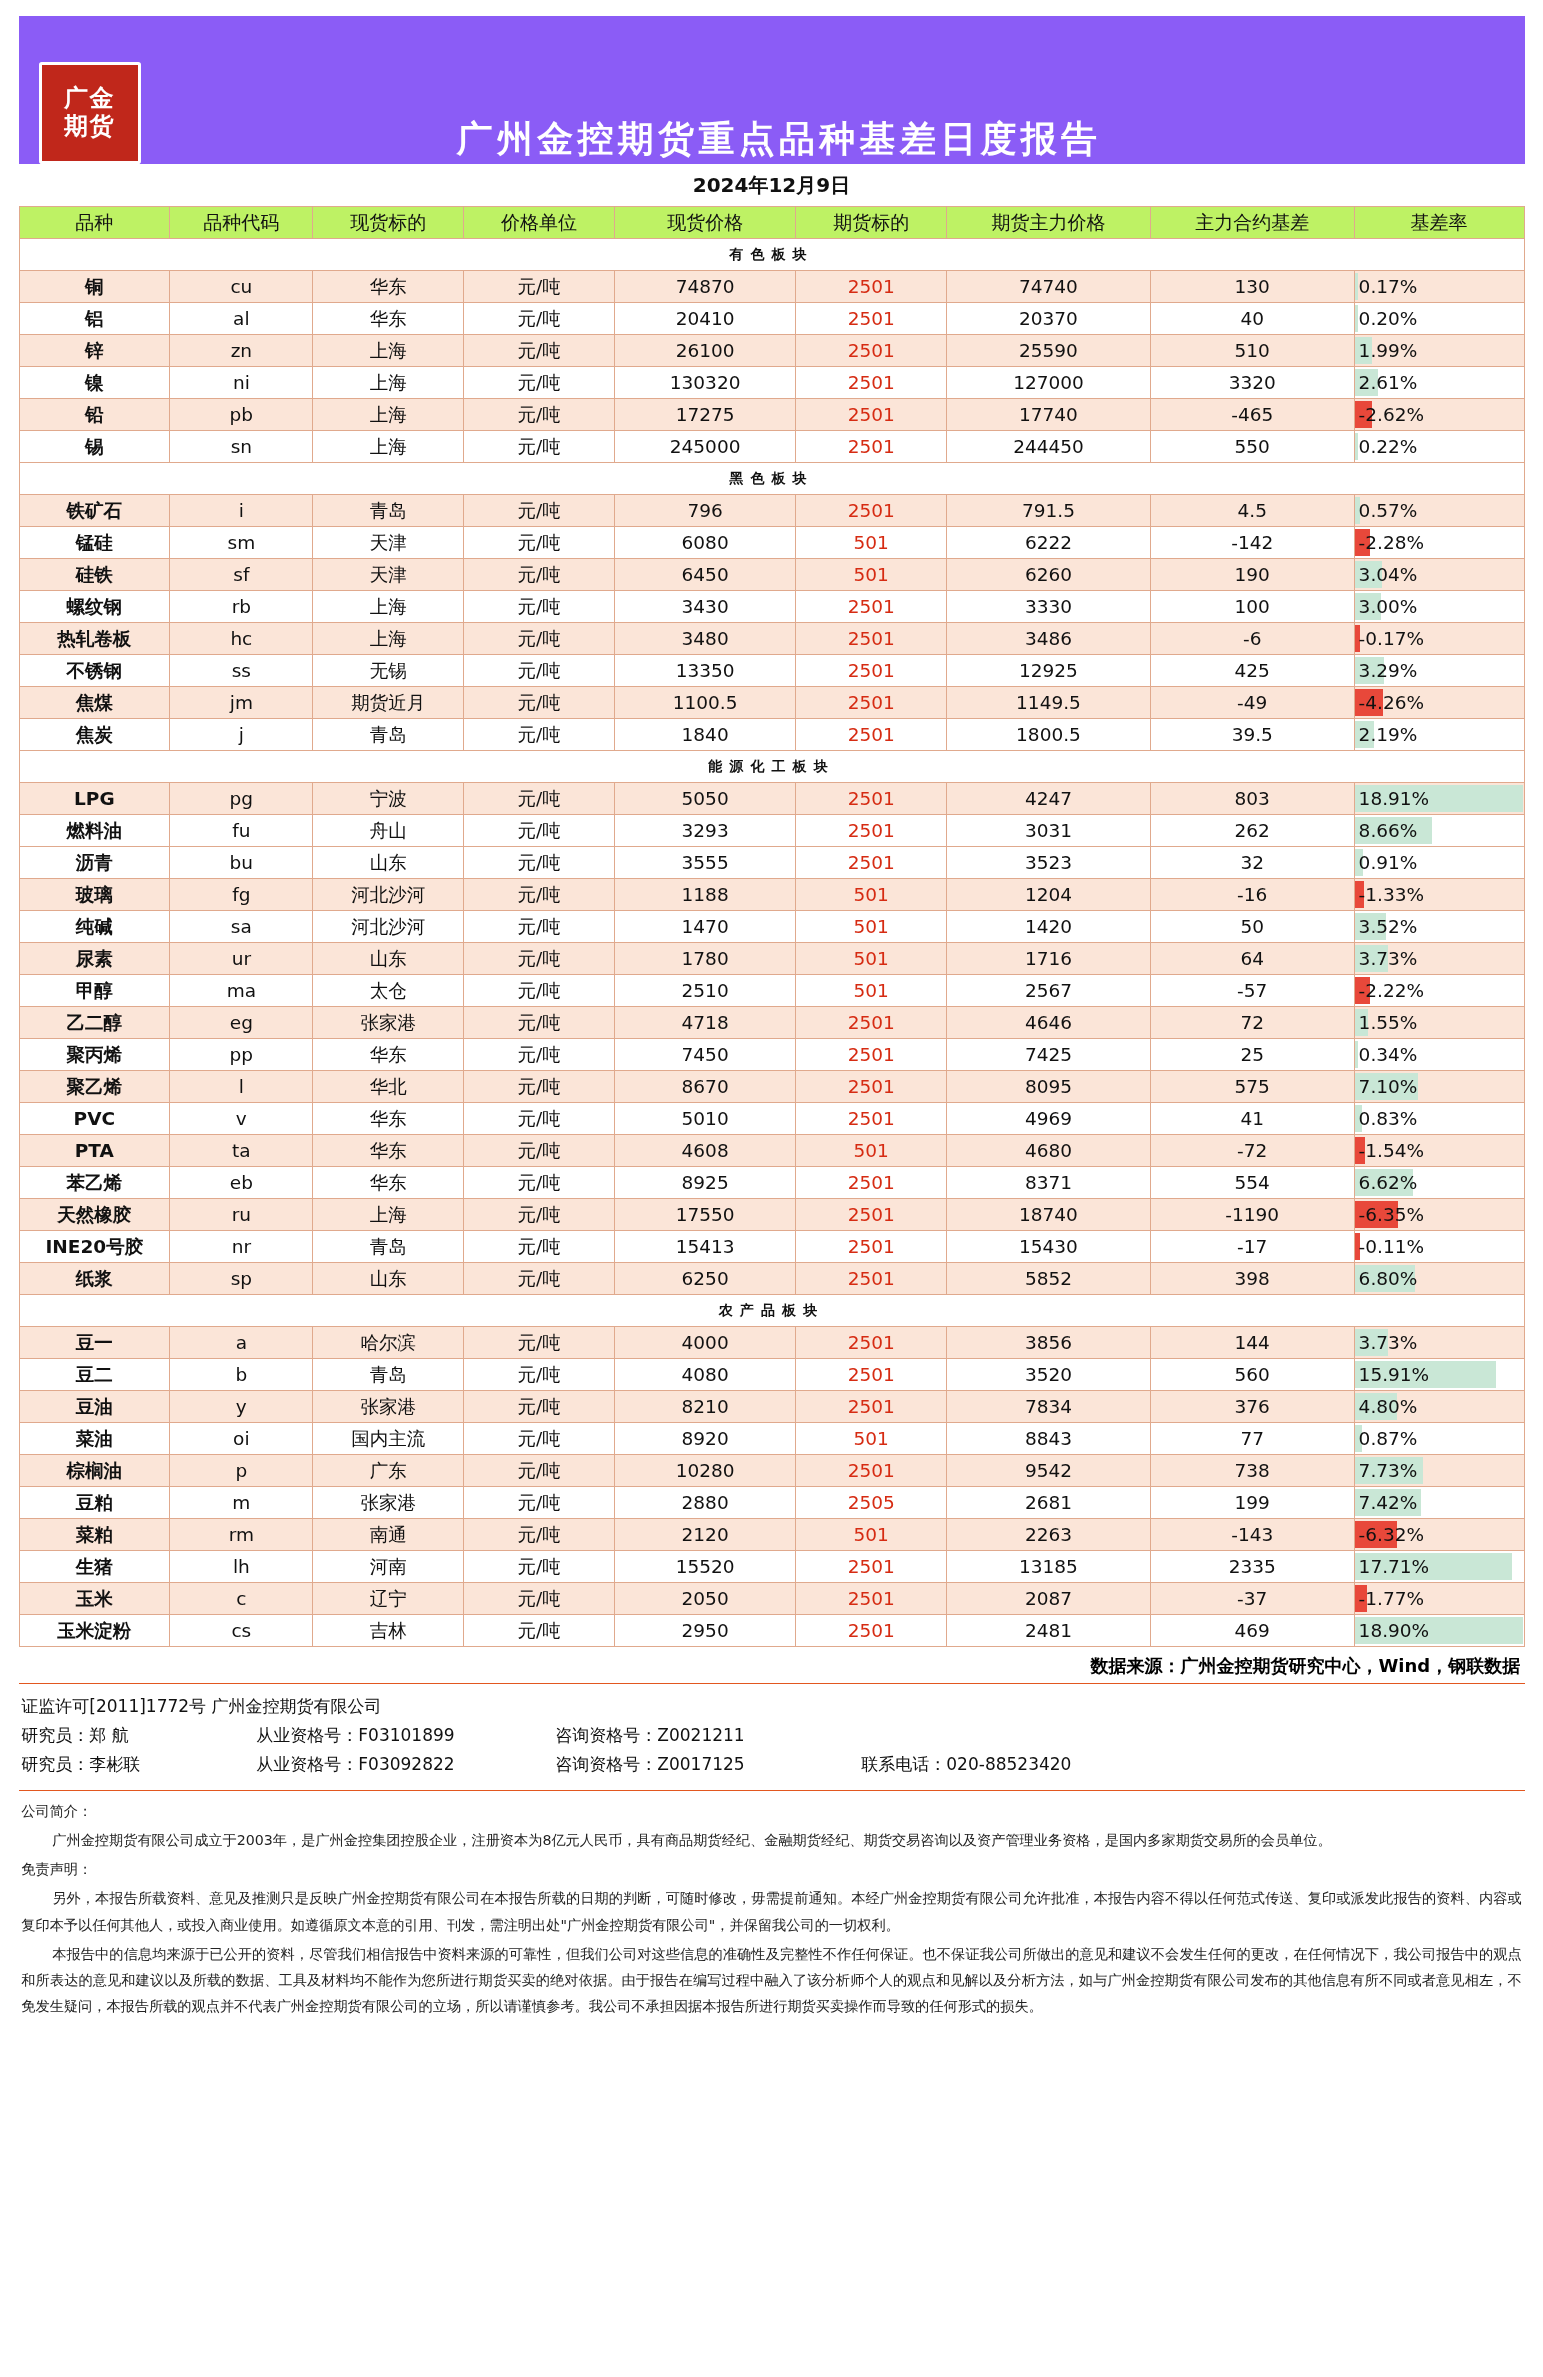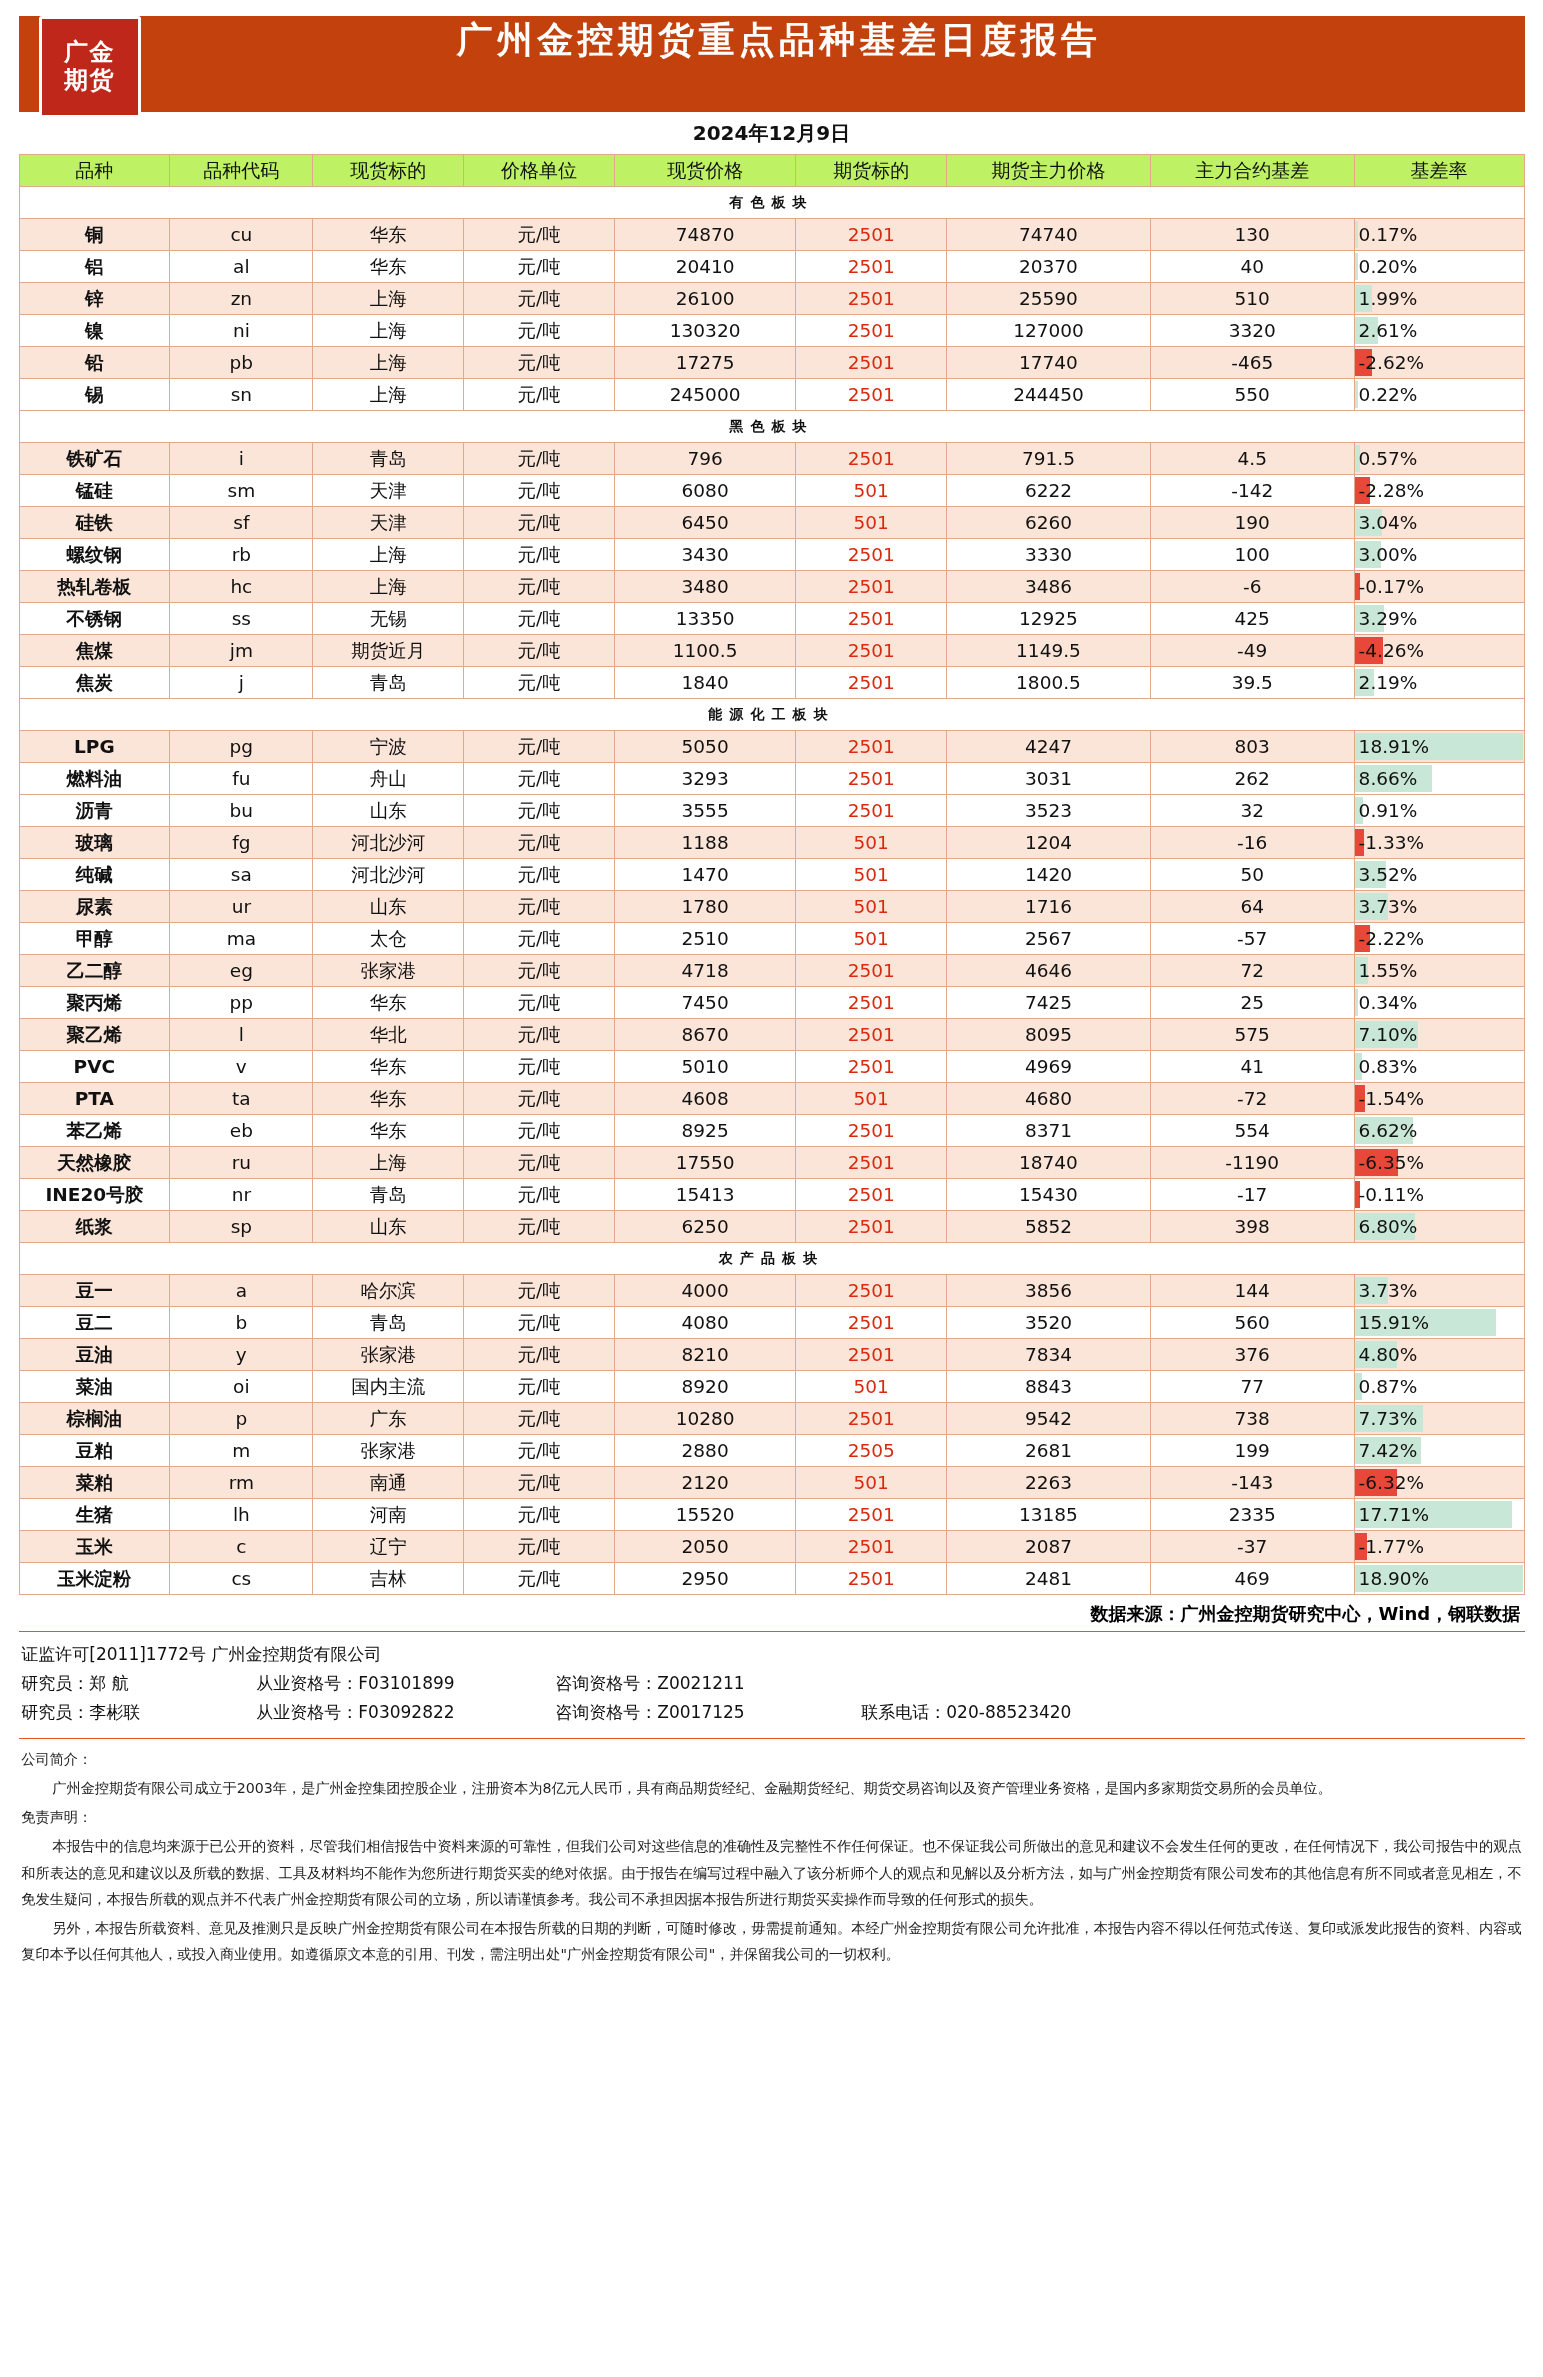--- a/index.html
+++ b/index.html
@@ -1,18 +1,18 @@
 <!DOCTYPE html>
 <html style="font-size:11.4px"><head>
 <meta charset="utf-8">
 <style>
   html,body{margin:0;padding:0;background:#ffffff;}
   body{width:1543px;font-family:"Liberation Sans","DejaVu Sans",sans-serif;}
   .page{width:1543px;box-sizing:border-box;padding:15.6px 18.5px 7.1px 18.5px;}
-  .header{background:#c2410c;height:96px;display:flex;align-items:flex-start;position:relative;}
+  .header{background:#8b5cf6;height:148px;display:flex;align-items:flex-end;position:relative;}
   .logo{width:96px;height:96px;margin-left:20px;background:#c0271b;border:3.6px solid #ffffff;border-radius:2.8px;display:flex;flex-direction:column;align-items:center;justify-content:center;color:#ffffff;font-weight:bold;font-size:24px;line-height:1.15;letter-spacing:1.4px;font-family:"DejaVu Sans",sans-serif;}
   .htitle{flex:1;text-align:center;color:#ffffff;font-size:36px;font-weight:bold;letter-spacing:4.3px;padding-right:107px;font-family:"DejaVu Sans",sans-serif;}
   .datebar{text-align:center;font-size:20px;font-weight:bold;padding:8.5px 0 7.1px 0;font-family:"DejaVu Sans",sans-serif;color:#111;}
   table{border-collapse:collapse;width:100%;table-layout:fixed;font-family:"DejaVu Sans",sans-serif;}
   td,th{border:0.7px solid #e0a98d;font-size:18.5px;text-align:center;height:31px;color:#111;padding:0;}
   thead td{font-weight:normal;background:#bef264;font-size:19px;}
   .sect td{font-weight:bold;font-size:14px;letter-spacing:7.1px;background:#ffffff;border-left:0.7px solid #e0a98d;border-right:0.7px solid #e0a98d;}
   tr.r-odd td{background:#fbe5d8;}
   tr.r-even td{background:#ffffff;}
   .c-contract{color:#d62b12;}
@@ -543,18 +543,18 @@
       <span class="w2">从业资格号：F03092822</span>
       <span class="w3">咨询资格号：Z0017125</span>
       <span>联系电话：020-88523420</span>
     </div>
   </div>
 
   <div class="disc">
     <p>公司简介：</p>
     <p class="indent">广州金控期货有限公司成立于2003年，是广州金控集团控股企业，注册资本为8亿元人民币，具有商品期货经纪、金融期货经纪、期货交易咨询以及资产管理业务资格，是国内多家期货交易所的会员单位。</p>
     <p>免责声明：</p>
+    <p class="indent">另外，本报告所载资料、意见及推测只是反映广州金控期货有限公司在本报告所载的日期的判断，可随时修改，毋需提前通知。本经广州金控期货有限公司允许批准，本报告内容不得以任何范式传送、复印或派发此报告的资料、内容或复印本予以任何其他人，或投入商业使用。如遵循原文本意的引用、刊发，需注明出处"广州金控期货有限公司"，并保留我公司的一切权利。</p>
     <p class="indent">本报告中的信息均来源于已公开的资料，尽管我们相信报告中资料来源的可靠性，但我们公司对这些信息的准确性及完整性不作任何保证。也不保证我公司所做出的意见和建议不会发生任何的更改，在任何情况下，我公司报告中的观点和所表达的意见和建议以及所载的数据、工具及材料均不能作为您所进行期货买卖的绝对依据。由于报告在编写过程中融入了该分析师个人的观点和见解以及分析方法，如与广州金控期货有限公司发布的其他信息有所不同或者意见相左，不免发生疑问，本报告所载的观点并不代表广州金控期货有限公司的立场，所以请谨慎参考。我公司不承担因据本报告所进行期货买卖操作而导致的任何形式的损失。</p>
-    <p class="indent">另外，本报告所载资料、意见及推测只是反映广州金控期货有限公司在本报告所载的日期的判断，可随时修改，毋需提前通知。本经广州金控期货有限公司允许批准，本报告内容不得以任何范式传送、复印或派发此报告的资料、内容或复印本予以任何其他人，或投入商业使用。如遵循原文本意的引用、刊发，需注明出处"广州金控期货有限公司"，并保留我公司的一切权利。</p>
   </div>
 
 </div>
 
 
 </body></html>

